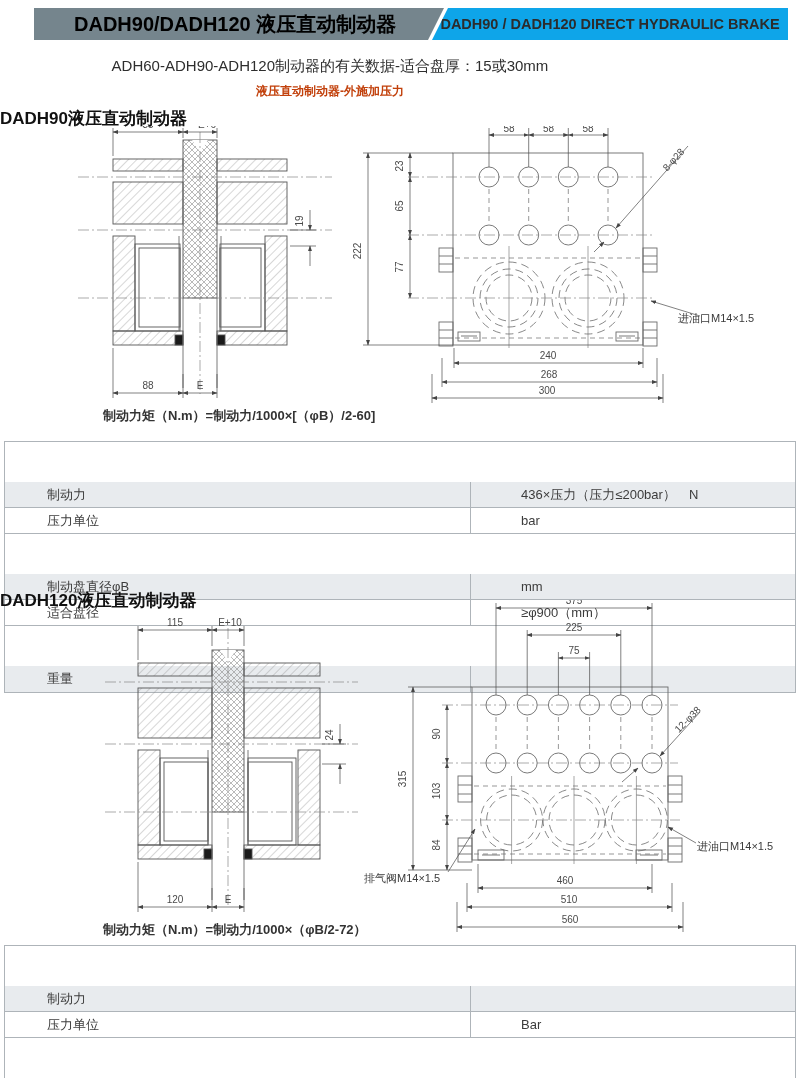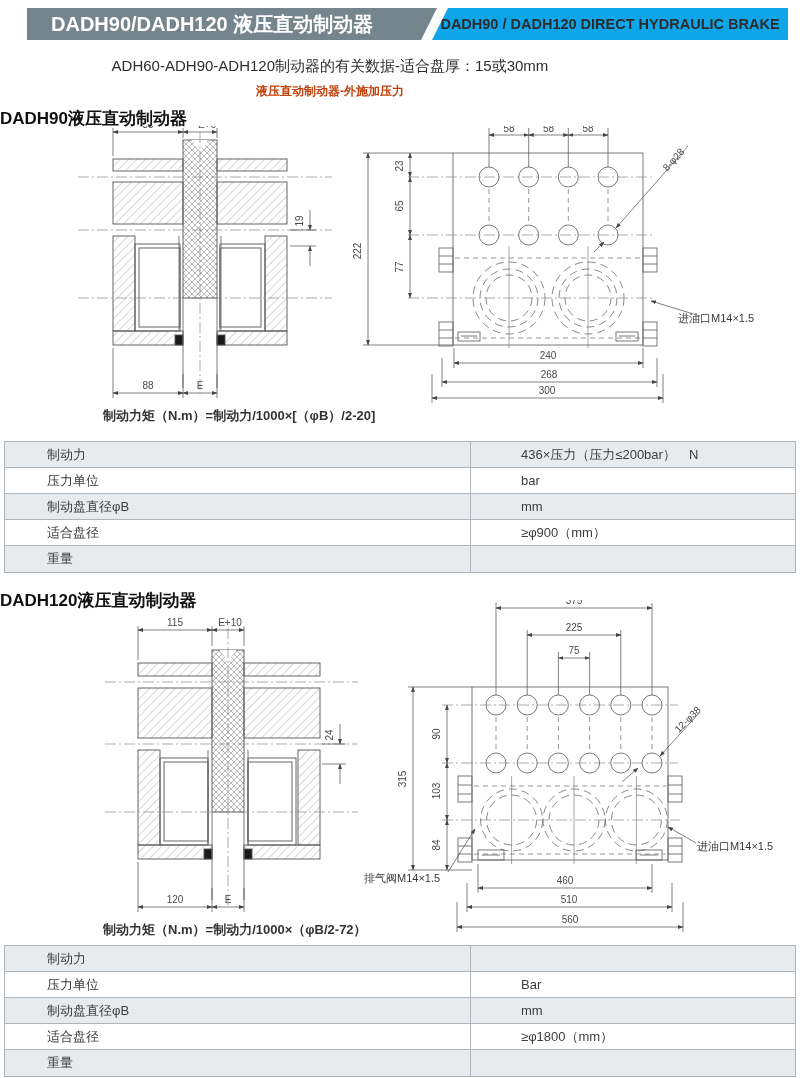--- a/index.html
+++ b/index.html
@@ -1,38 +1,38 @@
 <!DOCTYPE html>
 <html><head>
 <meta charset="utf-8">
 <style>
   html,body{margin:0;padding:0;background:#fff;}
   .page{position:relative;width:800px;height:1078px;background:#ffffff;overflow:hidden;
         font-family:"Liberation Sans","DejaVu Sans",sans-serif;color:#333;}
   
-  .hdr-left{position:absolute;left:27px;top:8px;width:410px;height:32px;background:#75858d;
-            color:#ffffff;font-weight:bold;font-size:20px;line-height:32px;padding-left:24px;
+  .hdr-left{position:absolute;left:34px;top:8px;width:410px;height:32px;background:#75858d;
+            color:#000000;font-weight:bold;font-size:20px;line-height:32px;padding-left:40px;
             box-sizing:border-box;clip-path:polygon(0 0,100% 0,calc(100% - 16px) 100%,0 100%);}
   .hdr-right{position:absolute;left:432px;top:8px;width:356px;height:32px;background:#0ea5e9;
              color:#2c2c2c;font-weight:bold;font-size:14.5px;line-height:32px;text-align:center;
              box-sizing:border-box;clip-path:polygon(16px 0,100% 0,100% 100%,0 100%);}
   .intro1{position:absolute;left:0;top:57px;width:660px;text-align:center;font-size:15px;font-weight:400;color:#2e2e2e;}
   .intro2{position:absolute;left:0;top:83px;width:660px;text-align:center;font-size:12px;font-weight:600;color:#c2410c;}
   .sec-title{position:absolute;left:0;width:740px;text-align:left;font-size:17px;font-weight:bold;color:#111;}
   .t90{top:107px;} .t120{top:589px;}
   .formula{position:absolute;left:103px;font-size:13px;font-weight:600;color:#333;}
   .f90{top:407px;} .f120{top:921px;}
   svg{position:absolute;left:0;}
   .svg90{top:126px;} .svg120{top:600px;}
   
   .tbl{position:absolute;left:4px;width:792px;border:1px solid #aeb4b9;box-sizing:border-box;}
   .tb90{top:441px;} .tb120{top:945px;}
   .tr{display:flex;height:26px;border-bottom:1px solid #aeb4b9;box-sizing:border-box;}
   .tr:last-child{border-bottom:none;}
-  .tr.g{background:#e8ebee;} .tr.w{background:#ffffff;}
+  .tr.g{background:#e8ebee;margin-top:40px;} .tr.w{background:#ffffff;}
   .td{font-size:13px;color:#3c3c3c;line-height:25px;white-space:pre;overflow:hidden;box-sizing:border-box;}
   .td.l{width:466px;padding-left:42px;border-right:1px solid #aeb4b9;}
   .td.r{flex:1;padding-left:50px;}
   .wm{position:absolute;left:383px;top:988px;font-size:60px;color:#000;letter-spacing:-1px;z-index:5;}
   
   text{font-family:"Liberation Sans","DejaVu Sans",sans-serif;}
   .dim{font-size:10px;fill:#4a4a4a;}
   .lbl{font-size:11px;fill:#3a3a3a;}
 </style>
 </head>
@@ -222,21 +222,21 @@
     <text class="dim" x="403" y="40" text-anchor="middle" transform="rotate(-90 403 40)">23</text>
     <text class="dim" x="403" y="80" text-anchor="middle" transform="rotate(-90 403 80)">65</text>
     <text class="dim" x="403" y="141" text-anchor="middle" transform="rotate(-90 403 141)">77</text>
     <text class="dim" x="548" y="233" text-anchor="middle">240</text>
     <text class="dim" x="549" y="252" text-anchor="middle">268</text>
     <text class="dim" x="547" y="268" text-anchor="middle">300</text>
     <text class="dim" x="676" y="36" text-anchor="middle" transform="rotate(-48 676 36)">8-φ28</text>
     <text class="lbl" x="678" y="196">进油口M14×1.5</text>
   </svg>
 
-  <div class="formula f90">制动力矩（N.m）=制动力/1000×[（φB）/2-20]</div>
+  <div class="formula f90">制动力矩（N.m）=制动力/1000×[（φB）/2-60]</div>
 
   <div class="tbl tb90">
     <div class="tr g">
         <div class="td l">制动力</div>
         <div class="td r">436×压力（压力≤200bar）　N</div>
       </div>
     <div class="tr w">
         <div class="td l">压力单位</div>
         <div class="td r">bar</div>
       </div>

